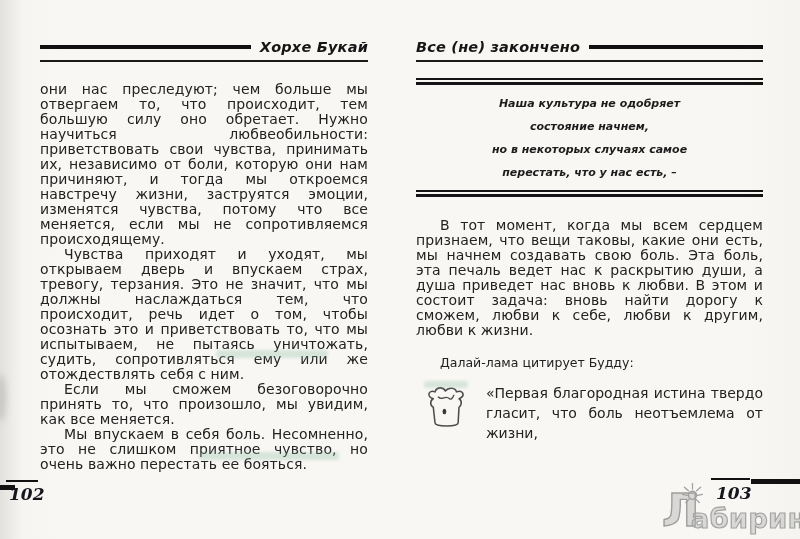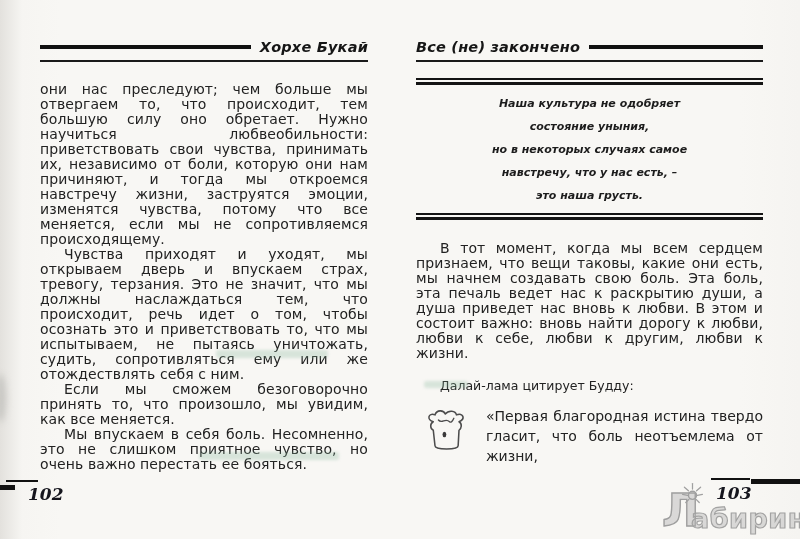--- a/index.html
+++ b/index.html
@@ -121,48 +121,47 @@
   <div class="page page-right">
     <div class="running-header">
       <span class="header-text">Все (не) закончено</span>
       <span class="rule-thick-grow"></span>
     </div>
     <div class="thin-rule"></div>
 
     <div class="double-rule"></div>
     <div class="epigraph">
       <div>Наша культура не одобряет</div>
-      <div>состояние уныния,</div>
+      <div>состояние начнем,</div>
       <div>но в некоторых случаях самое</div>
-      <div>навстречу, что у нас есть, –</div>
-      <div>это наша грусть.</div>
+      <div>перестать, что у нас есть, –</div>
     </div>
     <div class="double-rule" style="margin-top:6px;"></div>
 
     <div class="body-text">
-      <p>В тот момент, когда мы всем сердцем признаем, что вещи таковы, какие они есть, мы начнем создавать свою боль. Эта боль, эта печаль ведет нас к раскрытию души, а душа приведет нас вновь к любви. В этом и состоит важно: вновь найти дорогу к любви, любви к себе, любви к другим, любви к жизни.</p>
+      <p>В тот момент, когда мы всем сердцем признаем, что вещи таковы, какие они есть, мы начнем создавать свою боль. Эта боль, эта печаль ведет нас к раскрытию души, а душа приведет нас вновь к любви. В этом и состоит задача: вновь найти дорогу к сможем, любви к себе, любви к другим, любви к жизни.</p>
     </div>
 
     <p class="attribution">Далай-лама цитирует Будду:</p>
 
     <div class="buddha-block">
       <span class="doodle">
         <svg viewBox="0 0 60 56" width="58" height="48" aria-hidden="true">
           <path d="M14,16 C6,14 8,5 16,8 C18,2 26,2 28,7 C32,2 40,3 41,8 C49,5 52,13 44,16 C48,18 47,24 44,26 L43,44 C43,49 16,49 16,44 L14,26 C10,24 10,18 14,16 Z" fill="none" stroke="#4c4c4c" stroke-width="1.8" stroke-linejoin="round"></path>
           <path d="M20,14 C24,19 28,11 33,16 C35,18 37,14 38,12" fill="none" stroke="#4c4c4c" stroke-width="1.6" stroke-linecap="round"></path>
           <ellipse cx="27" cy="31" rx="2.2" ry="3.2" fill="#3a3a3a"></ellipse>
         </svg>
       </span>
       <p>«Первая благородная истина твердо гласит, что боль неотъемлема от жизни,</p>
     </div>
   </div>
 
   <div class="footer-line" style="left:6px; top:480px; width:32px; height:2px;"></div>
   <div class="footer-line" style="left:0; top:485px; width:15px; height:5px;"></div>
-  <div class="pageno" style="left:28px; top:484px;">102</div>
+  <div class="pageno" style="left:9px; top:484px;">102</div>
 
   <div class="footer-line" style="left:711px; top:478px; width:39px; height:2px;"></div>
   <div class="footer-line" style="left:751px; top:479px; width:49px; height:5px;"></div>
   <div class="pageno" style="left:716px; top:483px;">103</div>
 
   <div class="watermark" aria-label="Лабиринт">
     <span class="wm-big">Л</span>
     <span class="wm-sun">
       <svg viewBox="0 0 30 30" width="27" height="27" aria-hidden="true">
         <circle cx="15" cy="17" r="4.5" fill="none" stroke="#979797" stroke-width="1.6"></circle>

